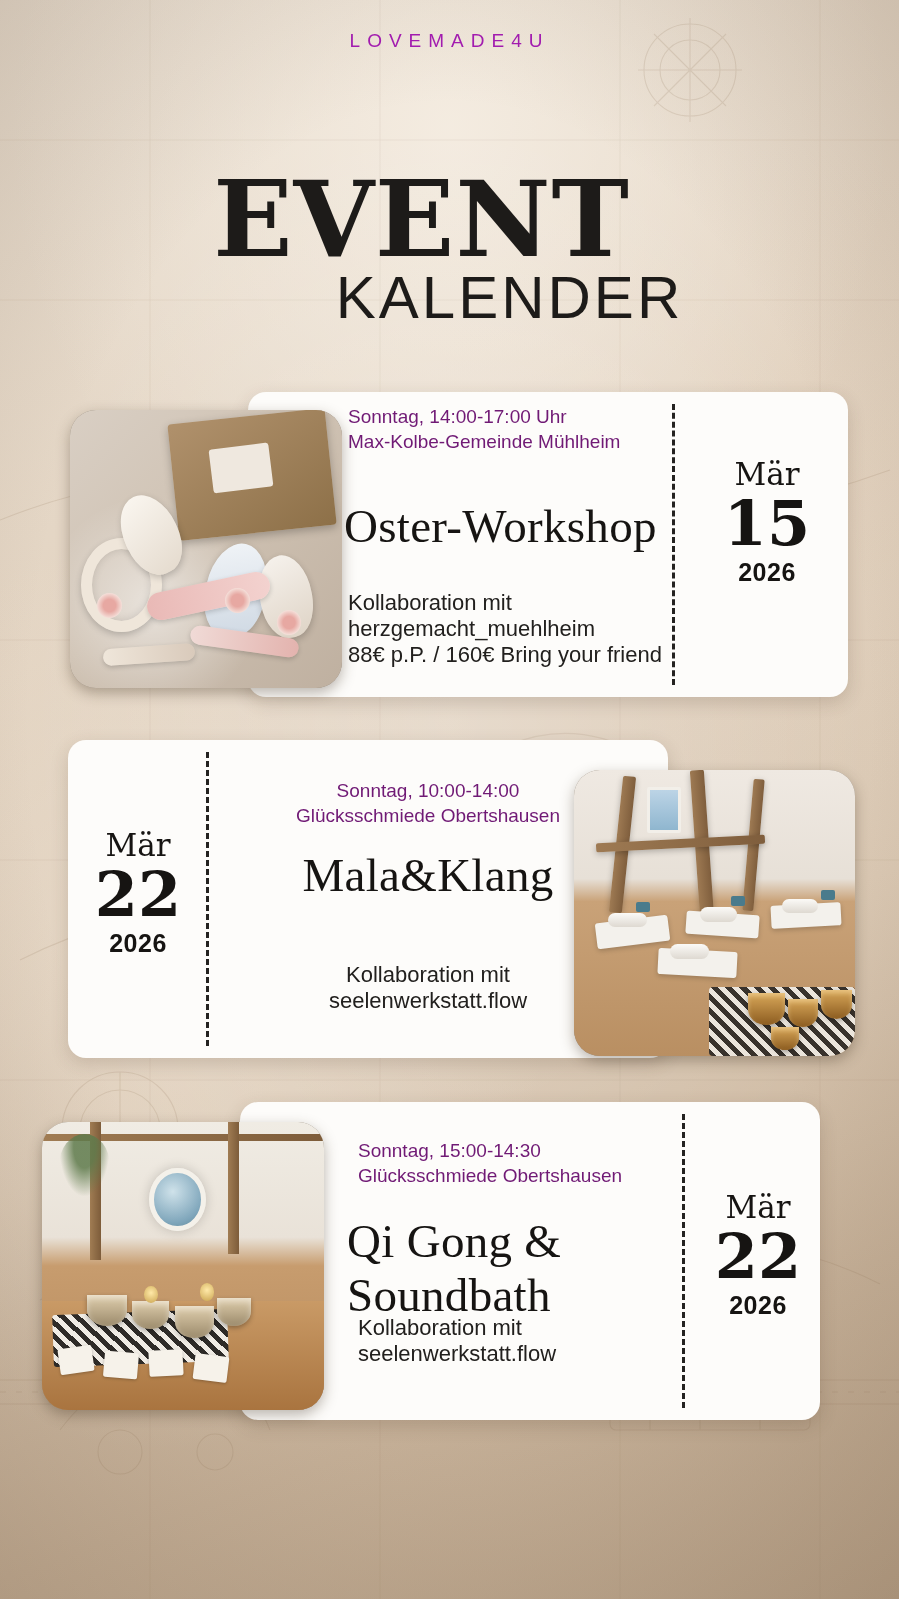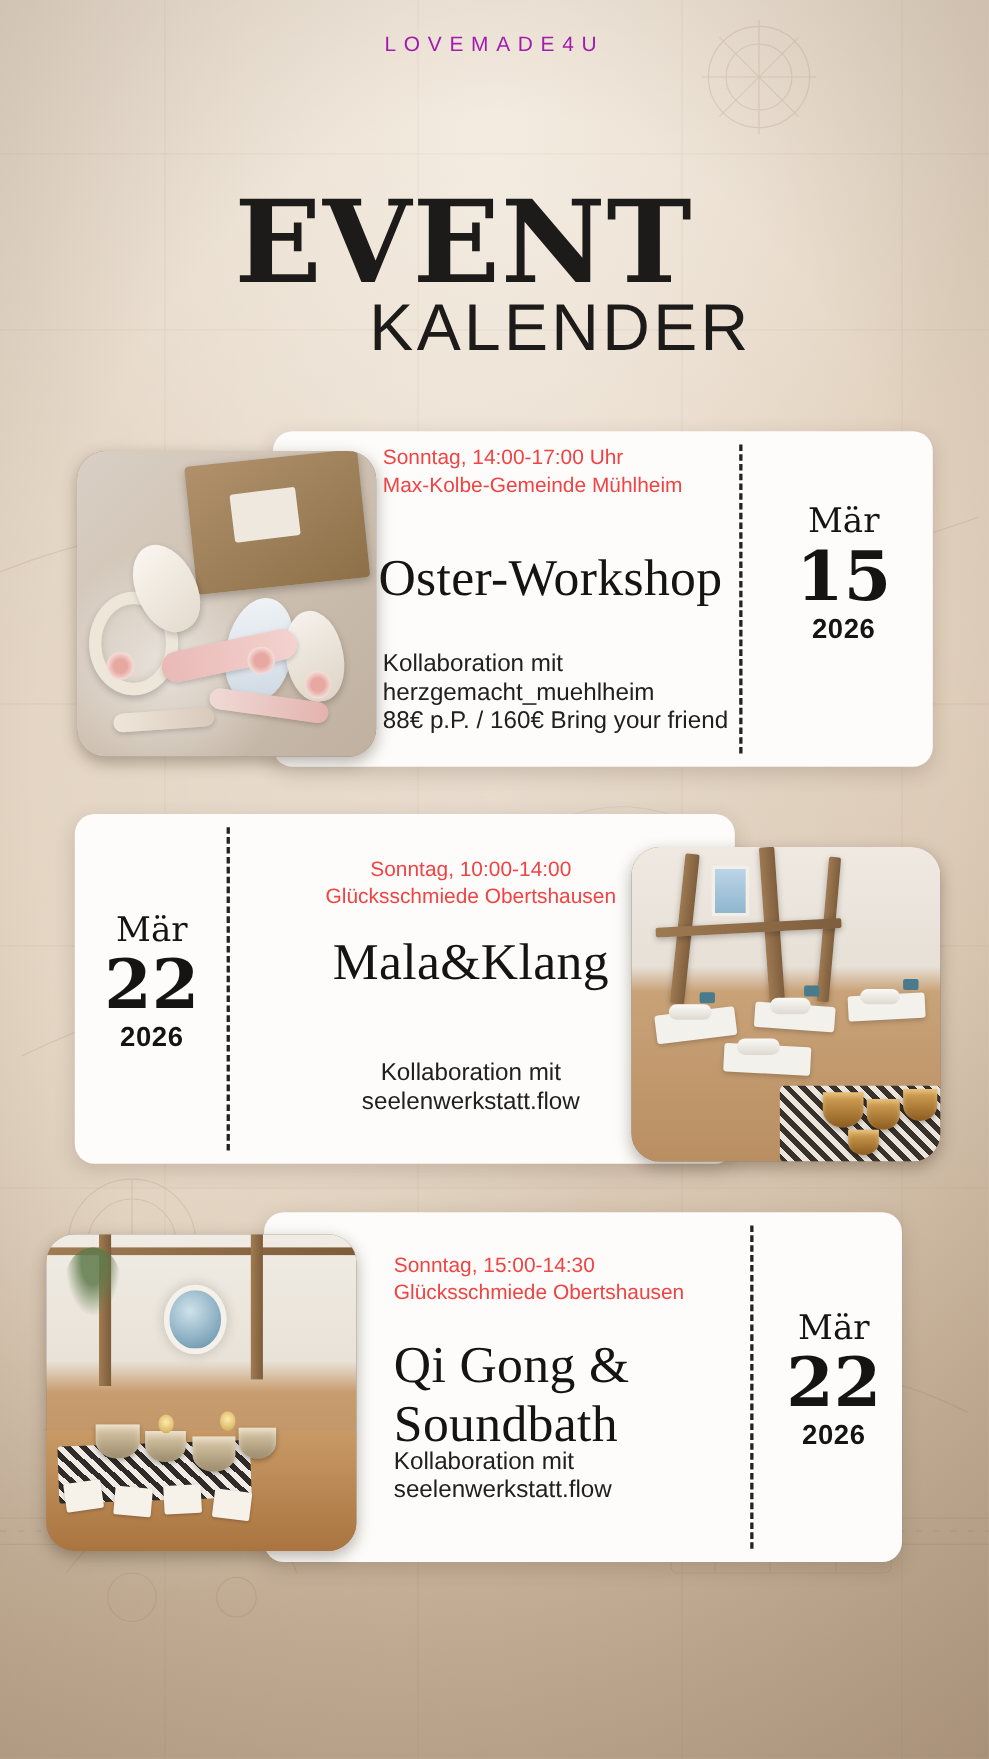--- a/index.html
+++ b/index.html
@@ -133,21 +133,21 @@
   }
   .ticket-photo .photo-inner { position: absolute; inset: 0; }
 
   .ticket-text {
     position: absolute;
     color: #1f1d1b;
   }
   .meta {
     font-size: 19px;
     line-height: 25px;
-    color: #ef4444;
+    color: #701a75;
   }
   .event-title {
     font-family: Liberation Serif, serif;
     font-size: 47px;
     line-height: 54px;
     color: #161412;
     letter-spacing: 0.3px;
   }
   .collab {
     font-size: 22px;
@@ -523,21 +523,21 @@
   </div>
 
   <div class="ticket" style="left:240px; top:1102px; width:580px; height:318px;">
     <div class="ticket-perf" style="left:442px;"></div>
 
     <div class="ticket-text" style="left:118px; top:36px; width:310px;">
       <div class="meta">Sonntag, 15:00-14:30</div>
       <div class="meta">Glücksschmiede Obertshausen</div>
     </div>
 
-    <div class="ticket-text" style="left:118px; top:112px; width:320px;">
+    <div class="ticket-text" style="left:107px; top:112px; width:320px;">
       <div class="event-title">Qi Gong &amp;</div>
       <div class="event-title">Soundbath</div>
     </div>
 
     <div class="ticket-text" style="left:118px; top:213px; width:320px;">
       <div class="collab">Kollaboration mit</div>
       <div class="collab">seelenwerkstatt.flow</div>
     </div>
 
     <div class="date-block" style="left:456px; top:88px; width:124px;">

